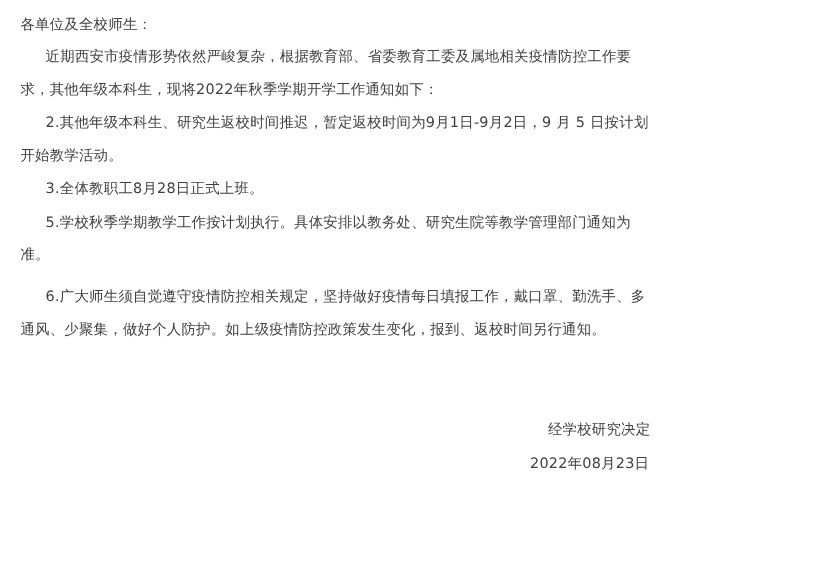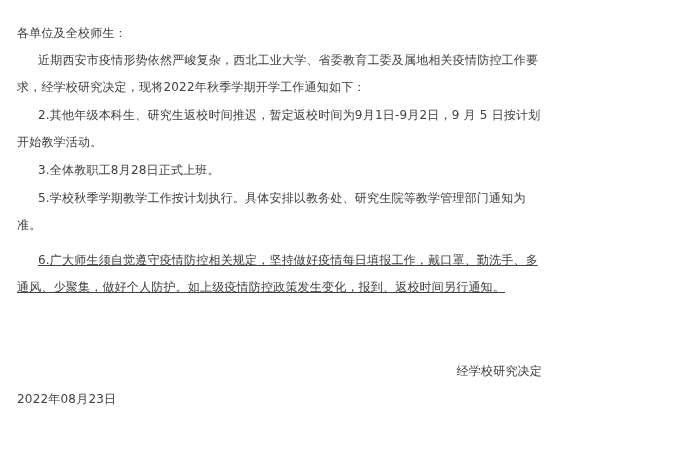--- a/index.html
+++ b/index.html
@@ -11,21 +11,21 @@
     height: 468px;
     overflow: hidden;
     background: #ffffff;
     font-family: "DejaVu Sans", "Liberation Sans", sans-serif;
     color: #404040;
   }
   .page {
     box-sizing: border-box;
     width: 550px;
     height: 468px;
-    padding: 20px 0 0 17px;
+    padding: 7px 0 0 17px;
     font-size: 12px;
     line-height: 27px;
     letter-spacing: 0.2px;
   }
   .page p {
     margin: 0;
     padding: 0;
   }
   .salutation {
     text-indent: 0;
@@ -35,39 +35,39 @@
   }
   .item {
     text-indent: 1.75em;
     margin-top: 1px !important;
   }
   .item-first {
     margin-top: 10px !important;
   }
   .item-last {
     margin-top: 8px !important;
-    text-decoration: underline;
   }
   .signature {
     margin-top: 57px !important;
     text-align: right;
     padding-right: 8px !important;
   }
   .date {
     margin-top: 1px !important;
+    text-align: right;
     padding-right: 9px !important;
   }
 </style>
 </head>
 <body>
 
 <div class="page">
   <p class="salutation">各单位及全校师生：</p>
 
-  <p class="intro">近期西安市疫情形势依然严峻复杂，西北工业大学、省委教育工委及属地相关疫情防控工作要求，经学校研究决定，现将2022年秋季学期开学工作通知如下：</p>
+  <p class="intro">近期西安市疫情形势依然严峻复杂，根据教育部、省委教育工委及属地相关疫情防控工作要求，其他年级本科生，现将2022年秋季学期开学工作通知如下：</p>
 
 
   <p class="item">2.其他年级本科生、研究生返校时间推迟，暂定返校时间为9月1日-9月2日，9 月 5 日按计划开始教学活动。</p>
 
   <p class="item">3.全体教职工8月28日正式上班。</p>
 
 
   <p class="item">5.学校秋季学期教学工作按计划执行。具体安排以教务处、研究生院等教学管理部门通知为准。</p>
 
   <p class="item item-last">6.广大师生须自觉遵守疫情防控相关规定，坚持做好疫情每日填报工作，戴口罩、勤洗手、多通风、少聚集，做好个人防护。如上级疫情防控政策发生变化，报到、返校时间另行通知。</p>

